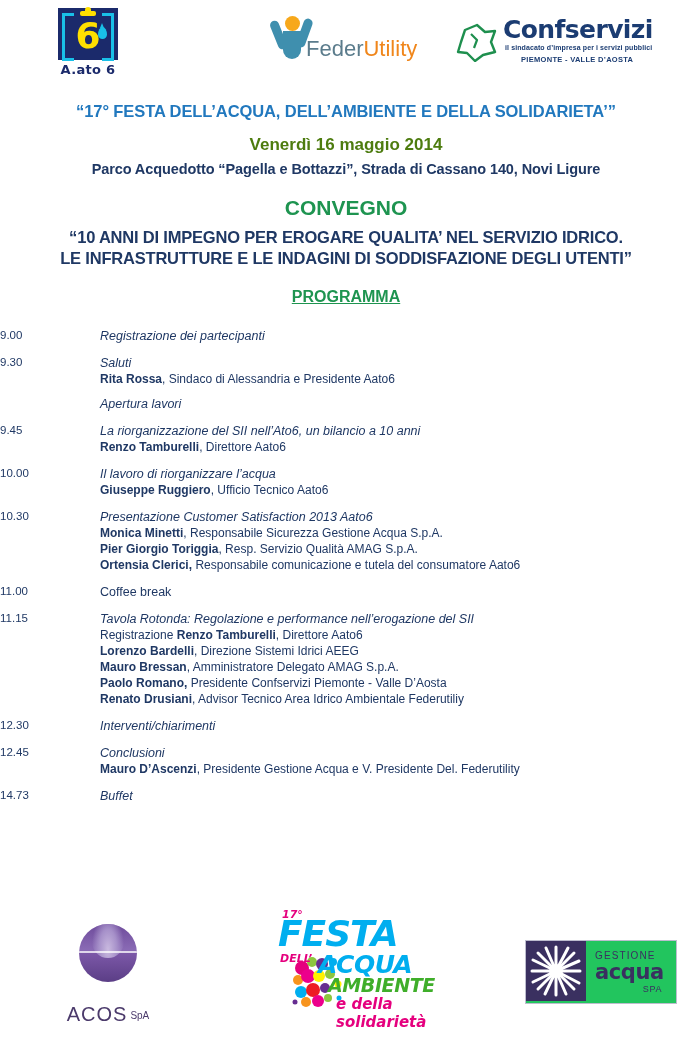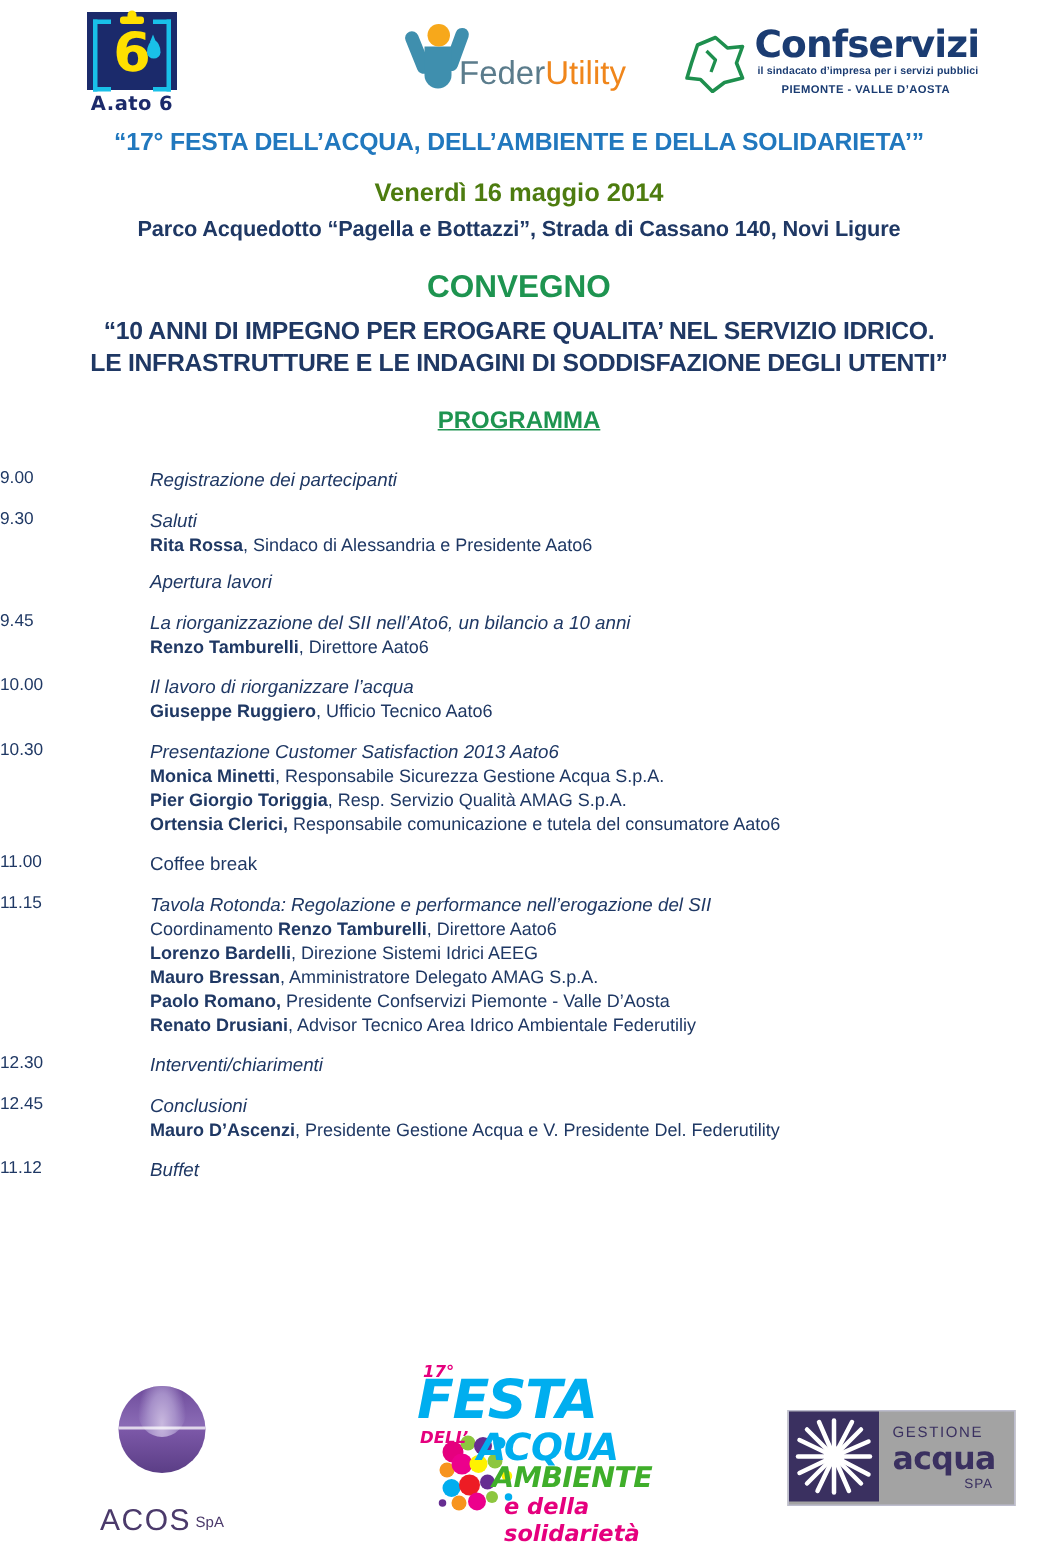--- a/index.html
+++ b/index.html
@@ -197,20 +197,21 @@
     color: #1B3C72;
     letter-spacing: 0.3px;
   }
 
   
   .title-block { text-align: center; }
   .main-title {
     color: #2178BE;
     font-size: 16.5px;
     font-weight: bold;
+    margin-top: 16px;
     letter-spacing: -0.1px;
   }
   .date-line {
     color: #4d7c0f;
     font-size: 17px;
     font-weight: bold;
     margin-top: 14px;
   }
   .venue-line {
     color: #1F3864;
@@ -410,21 +411,21 @@
   }
 
   
   .gestione {
     position: absolute;
     left: 525px;
     top: 34px;
     width: 150px;
     height: 62px;
     border: 1px solid #BDBDCE;
-    background: #a3a3a3;
+    background: #22c55e;
     display: flex;
   }
   .ga-square {
     width: 60px;
     height: 60px;
     background: #3A3060;
     position: relative;
     overflow: hidden;
     flex: 0 0 60px;
   }
@@ -552,42 +553,42 @@
     <div class="prow">
       <div class="ptime">11.00</div>
       <div class="pbody">
         <div class="ptopic plain">Coffee break</div>
       </div>
     </div>
     <div class="prow">
       <div class="ptime">11.15</div>
       <div class="pbody">
         <div class="ptopic">Tavola Rotonda:  Regolazione e performance  nell’erogazione del SII</div>
-        <div class="pspeaker"><span>Coordinamento </span><b>Renzo Tamburelli</b><span>, Direttore Aato6</span></div>
+        <div class="pspeaker"><span>Registrazione </span><b>Renzo Tamburelli</b><span>, Direttore Aato6</span></div>
         <div class="pspeaker"><b>Lorenzo Bardelli</b><span>, Direzione Sistemi Idrici AEEG</span></div>
         <div class="pspeaker"><b>Mauro Bressan</b><span>, Amministratore Delegato AMAG S.p.A.</span></div>
         <div class="pspeaker"><b>Paolo Romano,</b><span> Presidente Confservizi Piemonte - Valle D’Aosta</span></div>
         <div class="pspeaker"><b>Renato Drusiani</b><span>, Advisor Tecnico Area Idrico Ambientale Federutiliy</span></div>
       </div>
     </div>
     <div class="prow">
       <div class="ptime">12.30</div>
       <div class="pbody">
         <div class="ptopic">Interventi/chiarimenti</div>
       </div>
     </div>
     <div class="prow">
       <div class="ptime">12.45</div>
       <div class="pbody">
         <div class="ptopic">Conclusioni</div>
         <div class="pspeaker"><b>Mauro D’Ascenzi</b><span>, Presidente Gestione Acqua e V. Presidente Del. Federutility</span></div>
       </div>
     </div>
     <div class="prow">
-      <div class="ptime">11.12</div>
+      <div class="ptime">14.73</div>
       <div class="pbody">
         <div class="ptopic">Buffet</div>
       </div>
     </div>
   </div>
 
 <div class="footer-logos">
 
   <div class="acos">
     <div class="acos-orb"></div>

